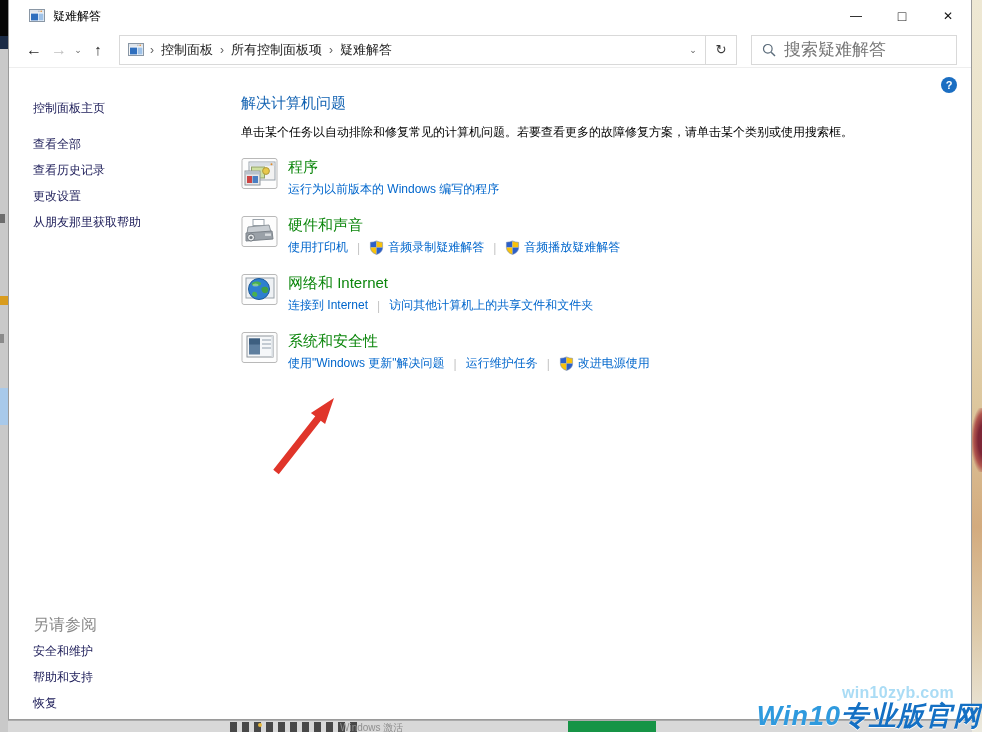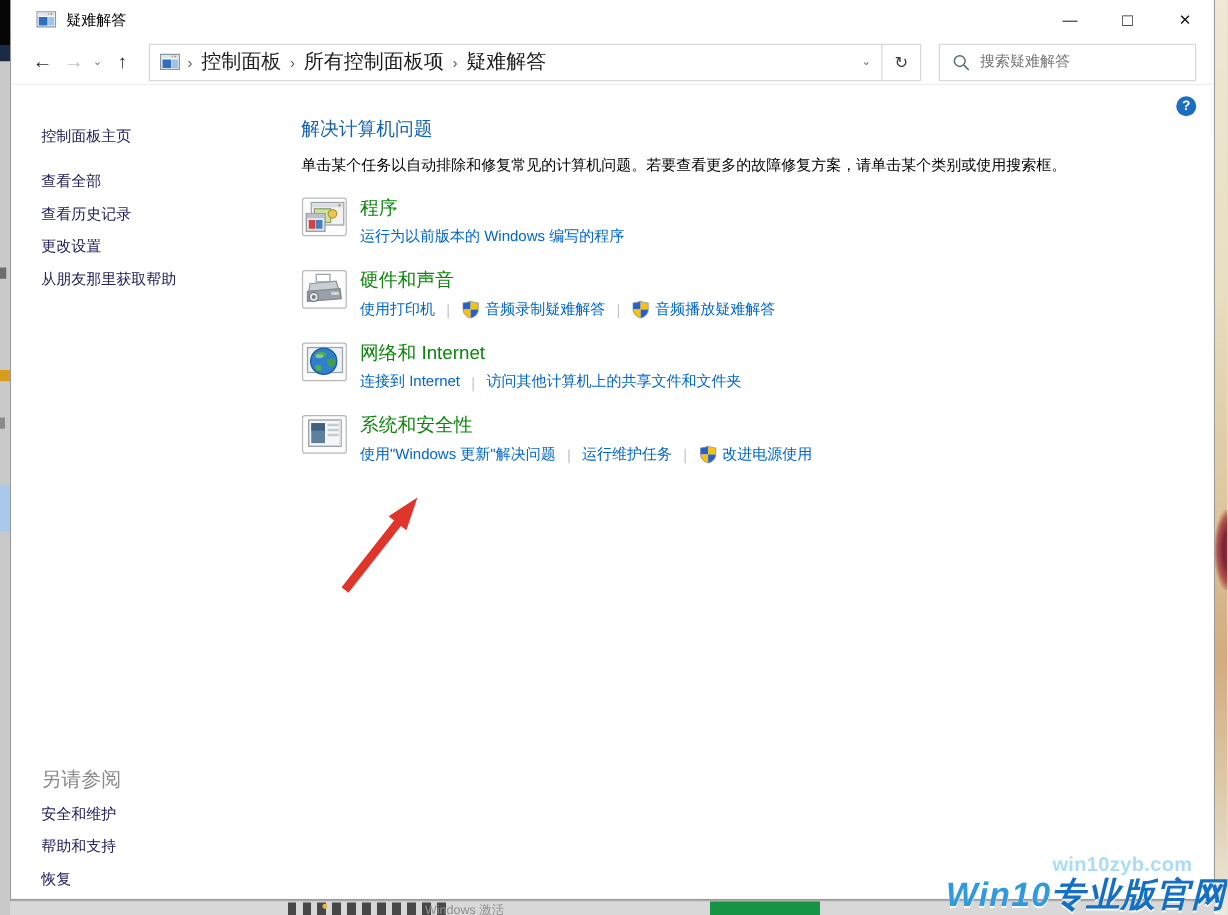--- a/index.html
+++ b/index.html
@@ -46,37 +46,37 @@
     border-bottom:1px solid #eeeeee; background:#fff; }
   .nav-glyph { display:inline-flex; align-items:center; justify-content:center; height:30px; cursor:pointer; }
   .nb-back { width:26px; font-size:16px; color:#2b2b2b; }
   .nb-fwd  { width:24px; font-size:16px; color:#c0c0c0; }
   .nb-drop { width:14px; font-size:9px;  color:#6b6b6b; }
   .nb-up   { width:26px; font-size:15px; color:#2b2b2b; }
 
   .addressbar { display:flex; align-items:center; height:30px; border:1px solid #d9d9d9;
     margin-left:8px; flex:1; background:#fff; }
   .ab-icon { width:16px; height:16px; margin:0 6px 0 8px; flex:none; }
-  .crumb { font-size:16px; color:#1b1b1b; padding:0 7px; line-height:28px; cursor:pointer; white-space:nowrap; }
+  .crumb { font-size:13px; color:#1b1b1b; padding:0 7px; line-height:28px; cursor:pointer; white-space:nowrap; }
   .crumb-sep { font-size:12px; color:#5f5f5f; cursor:pointer; }
   .ab-spacer { flex:1; }
   .ab-drop { width:24px; text-align:center; font-size:9px; color:#5f5f5f; cursor:pointer; }
   .ab-div { width:1px; height:28px; background:#d9d9d9; }
   .ab-refresh { width:30px; text-align:center; font-size:13px; color:#3b3b3b; cursor:pointer; }
 
   .searchbox { display:flex; align-items:center; width:206px; height:30px; border:1px solid #d9d9d9;
     margin-left:14px; background:#fff; flex:none; }
   .searchbox svg { margin:0 8px 0 10px; flex:none; }
-  .searchbox input { border:none; outline:none; width:150px; font-size:12px;
-    font-family:Liberation Mono, monospace; color:#a16207; }
+  .searchbox input { border:none; outline:none; width:150px; font-size:17px;
+    font-family:Liberation Sans, sans-serif; color:#a16207; }
   .searchbox input::placeholder { color:#767676; opacity:1; }
 
   .content { position:relative; height:651px; background:#fff; }
 
-  .sidebar { position:absolute; left:0; top:0; bottom:0; width:226px; padding:28px 0 0 24px; }
+  .sidebar { position:absolute; left:0; top:0; bottom:0; width:226px; padding:28px 0 0 24px;font-family:Liberation Mono, monospace; }
   .side-link { display:block; font-size:12px; color:#21215c; line-height:26px; cursor:pointer; white-space:nowrap; }
   .side-link.home { margin-bottom:10px; }
   .see-also { position:absolute; left:24px; top:544px; }
   .see-also .hdr { font-size:16px; color:#8a8a8a; line-height:26px; }
 
   .main { position:absolute; left:232px; top:0; right:16px; }
   .page-title { margin-top:26px; font-size:15px; font-weight:normal; color:#1262b2; }
   .page-desc { margin-top:11px; font-size:12px; color:#000; }
   .cat-list { margin-top:16px; }
   .cat-row { display:flex; margin-bottom:17px; }

